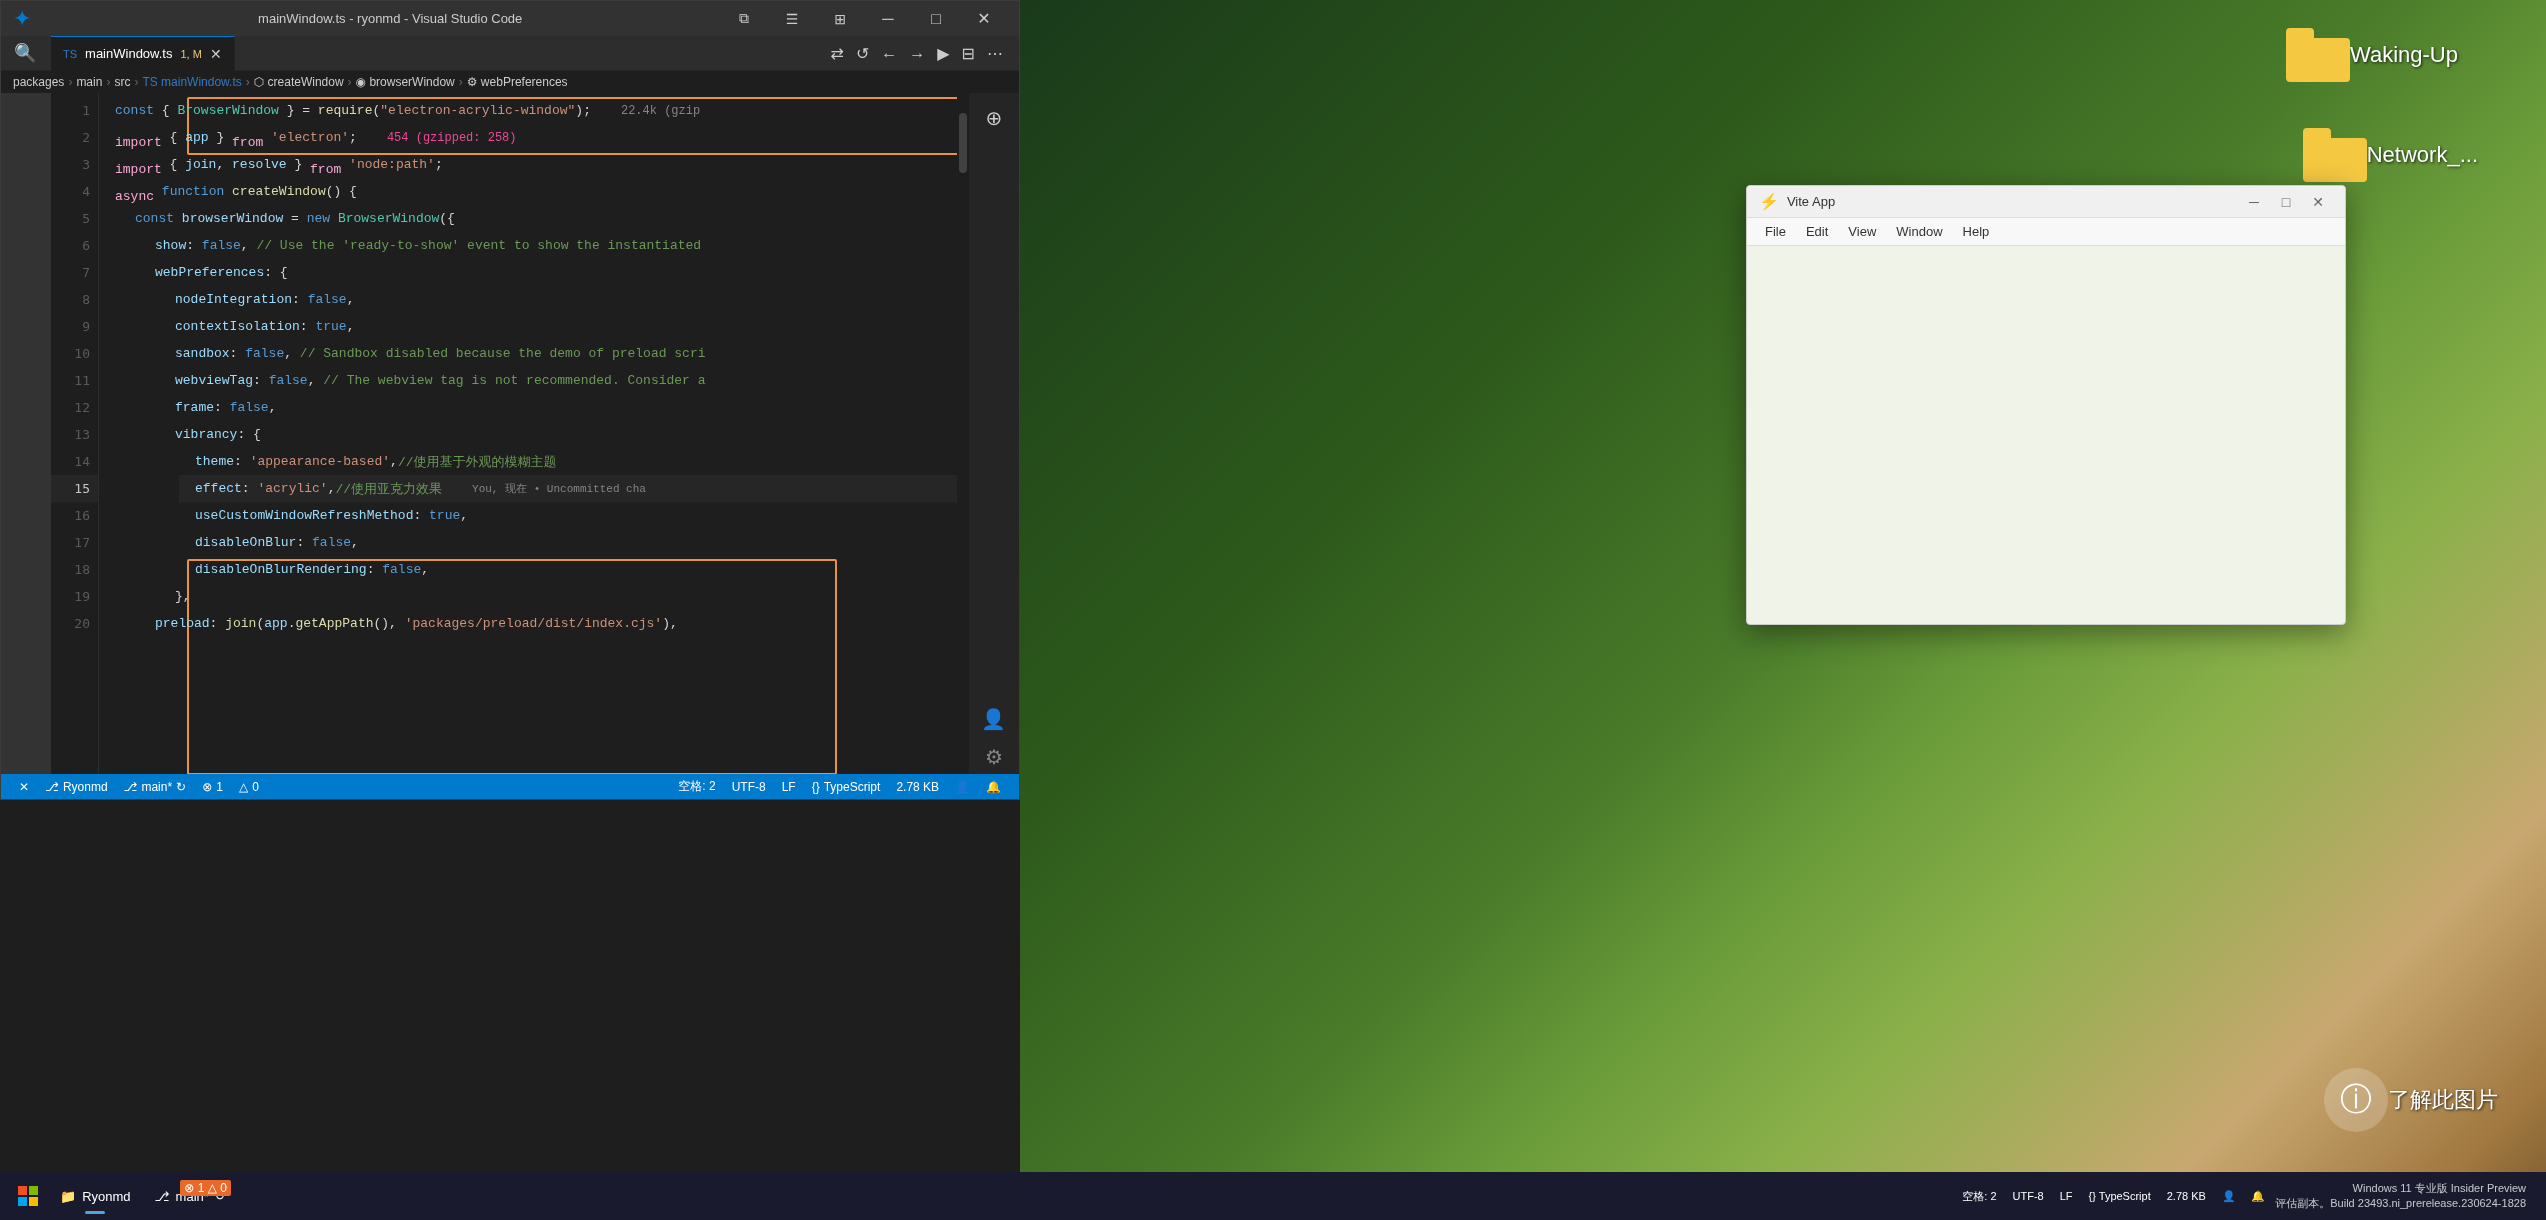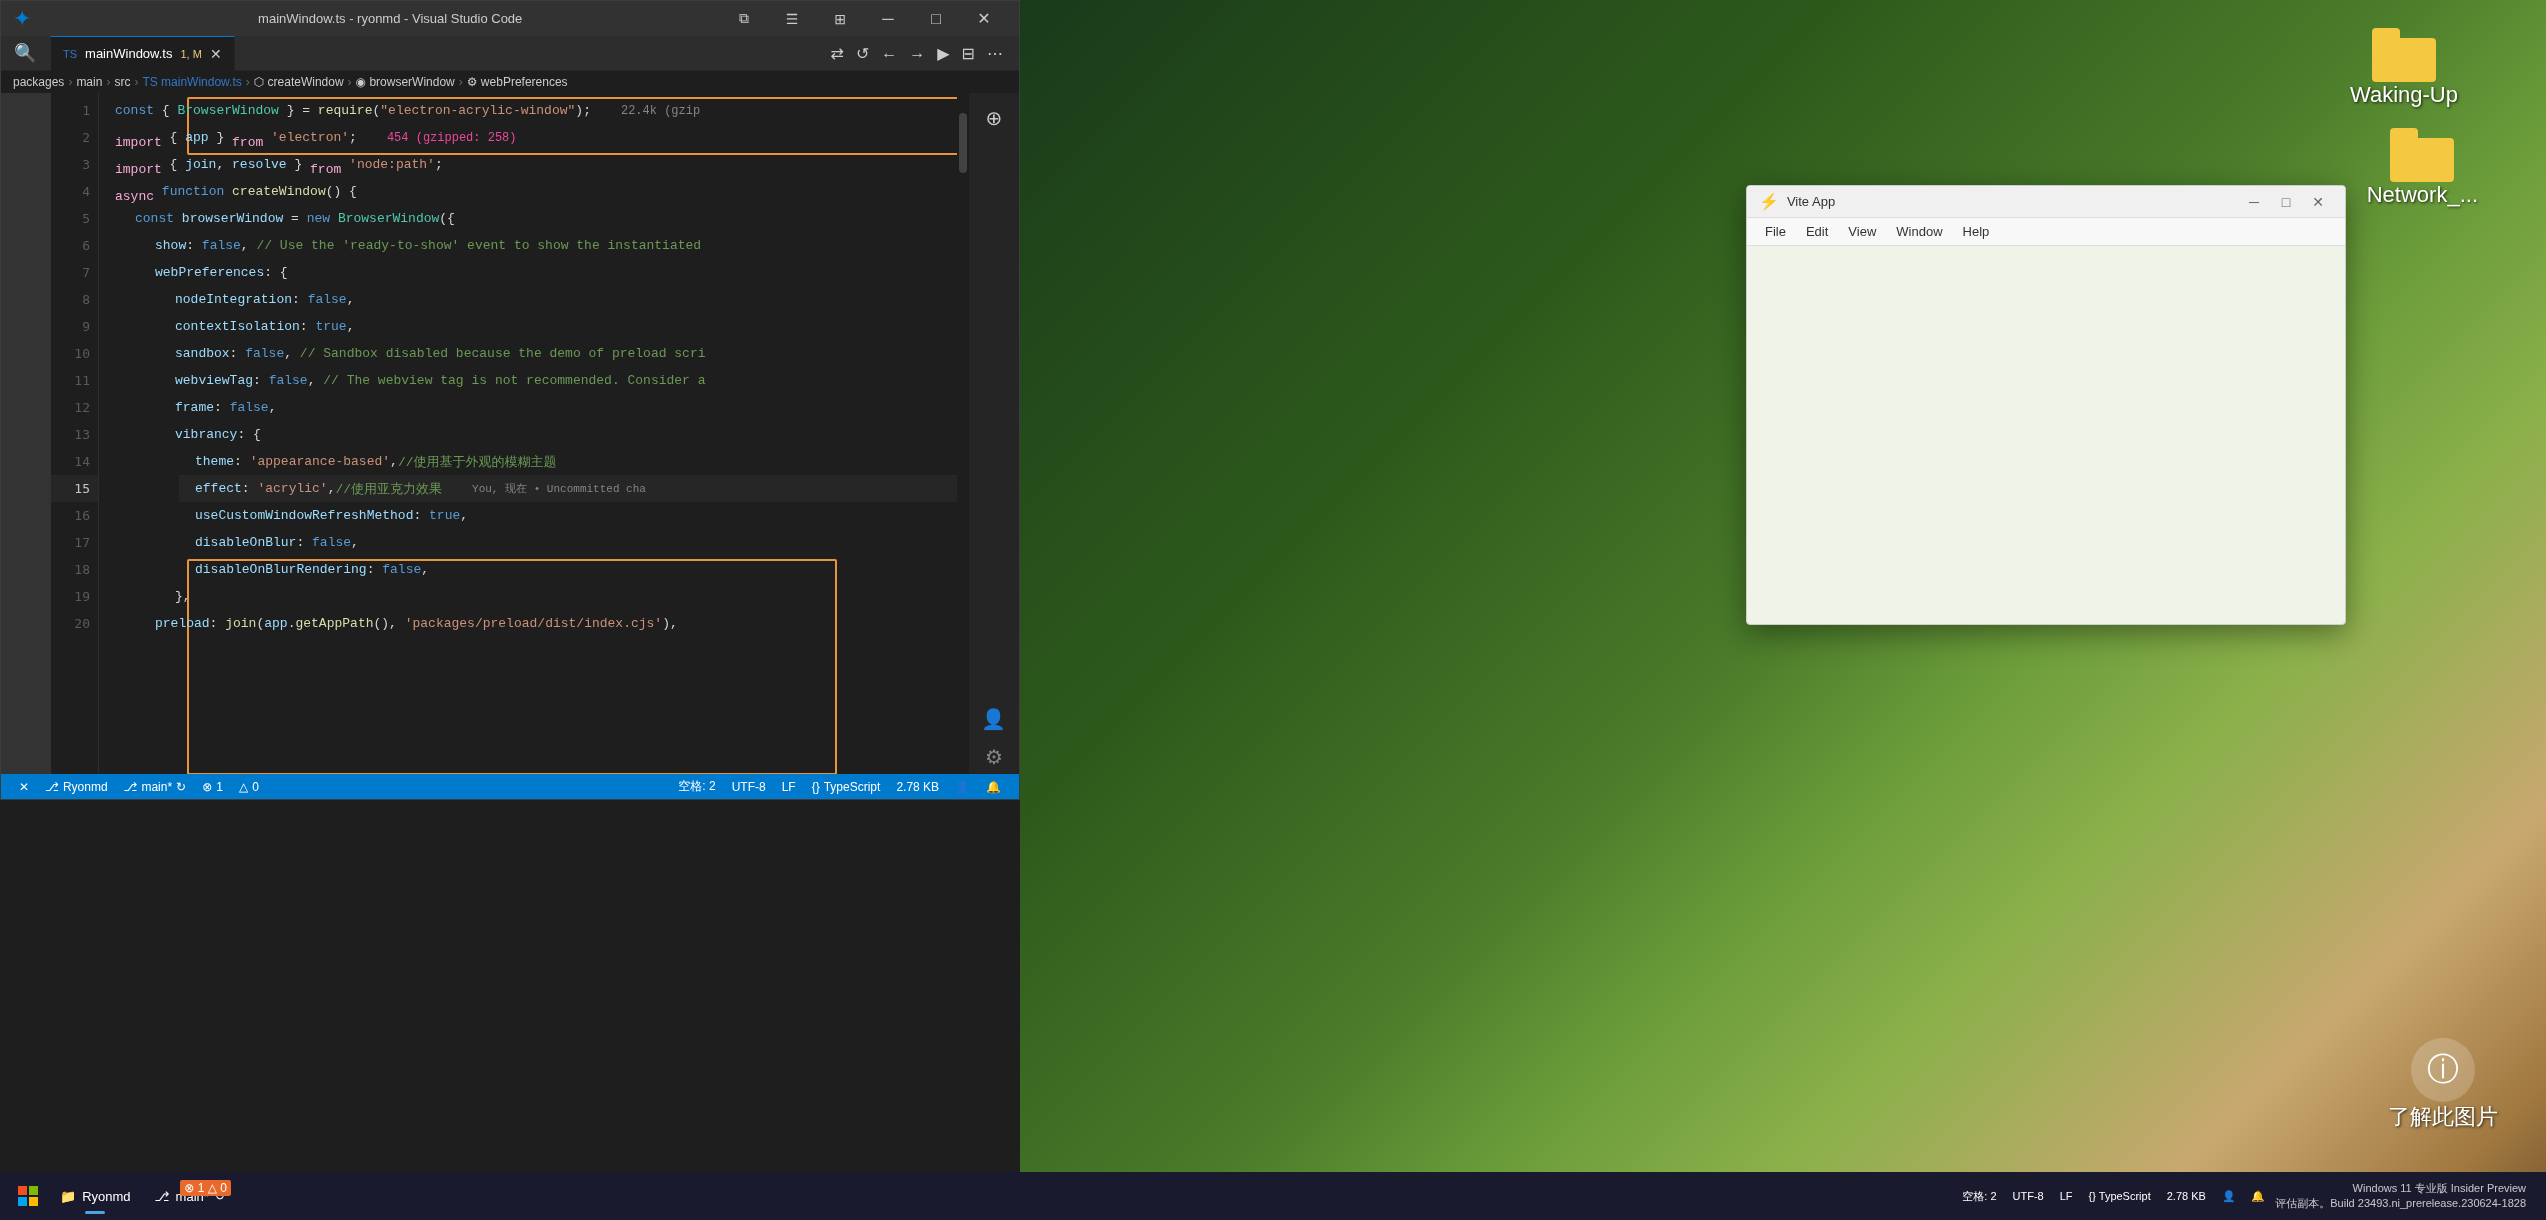--- a/index.html
+++ b/index.html
@@ -19,21 +19,20 @@
       top: 0;
       width: 1526px;
       height: 1220px;
       background: linear-gradient(135deg, #1a3a1a 0%, #2d5a1b 30%, #4a7c2a 50%, #6b9c3a 60%, #8ab04a 70%, #c8a870 85%, #a07840 95%, #7a5a30 100%);
       overflow: hidden;
     }
 
     .desktop-icon {
       position: absolute;
       display: flex;
-      flex-direction: column;
       align-items: center;
       cursor: pointer;
       padding: 8px;
       border-radius: 4px;
     }
     .desktop-icon .icon-label {
       color: white;
       font-size: 22px;
       text-shadow: 1px 1px 3px rgba(0,0,0,0.8);
       text-align: center;

